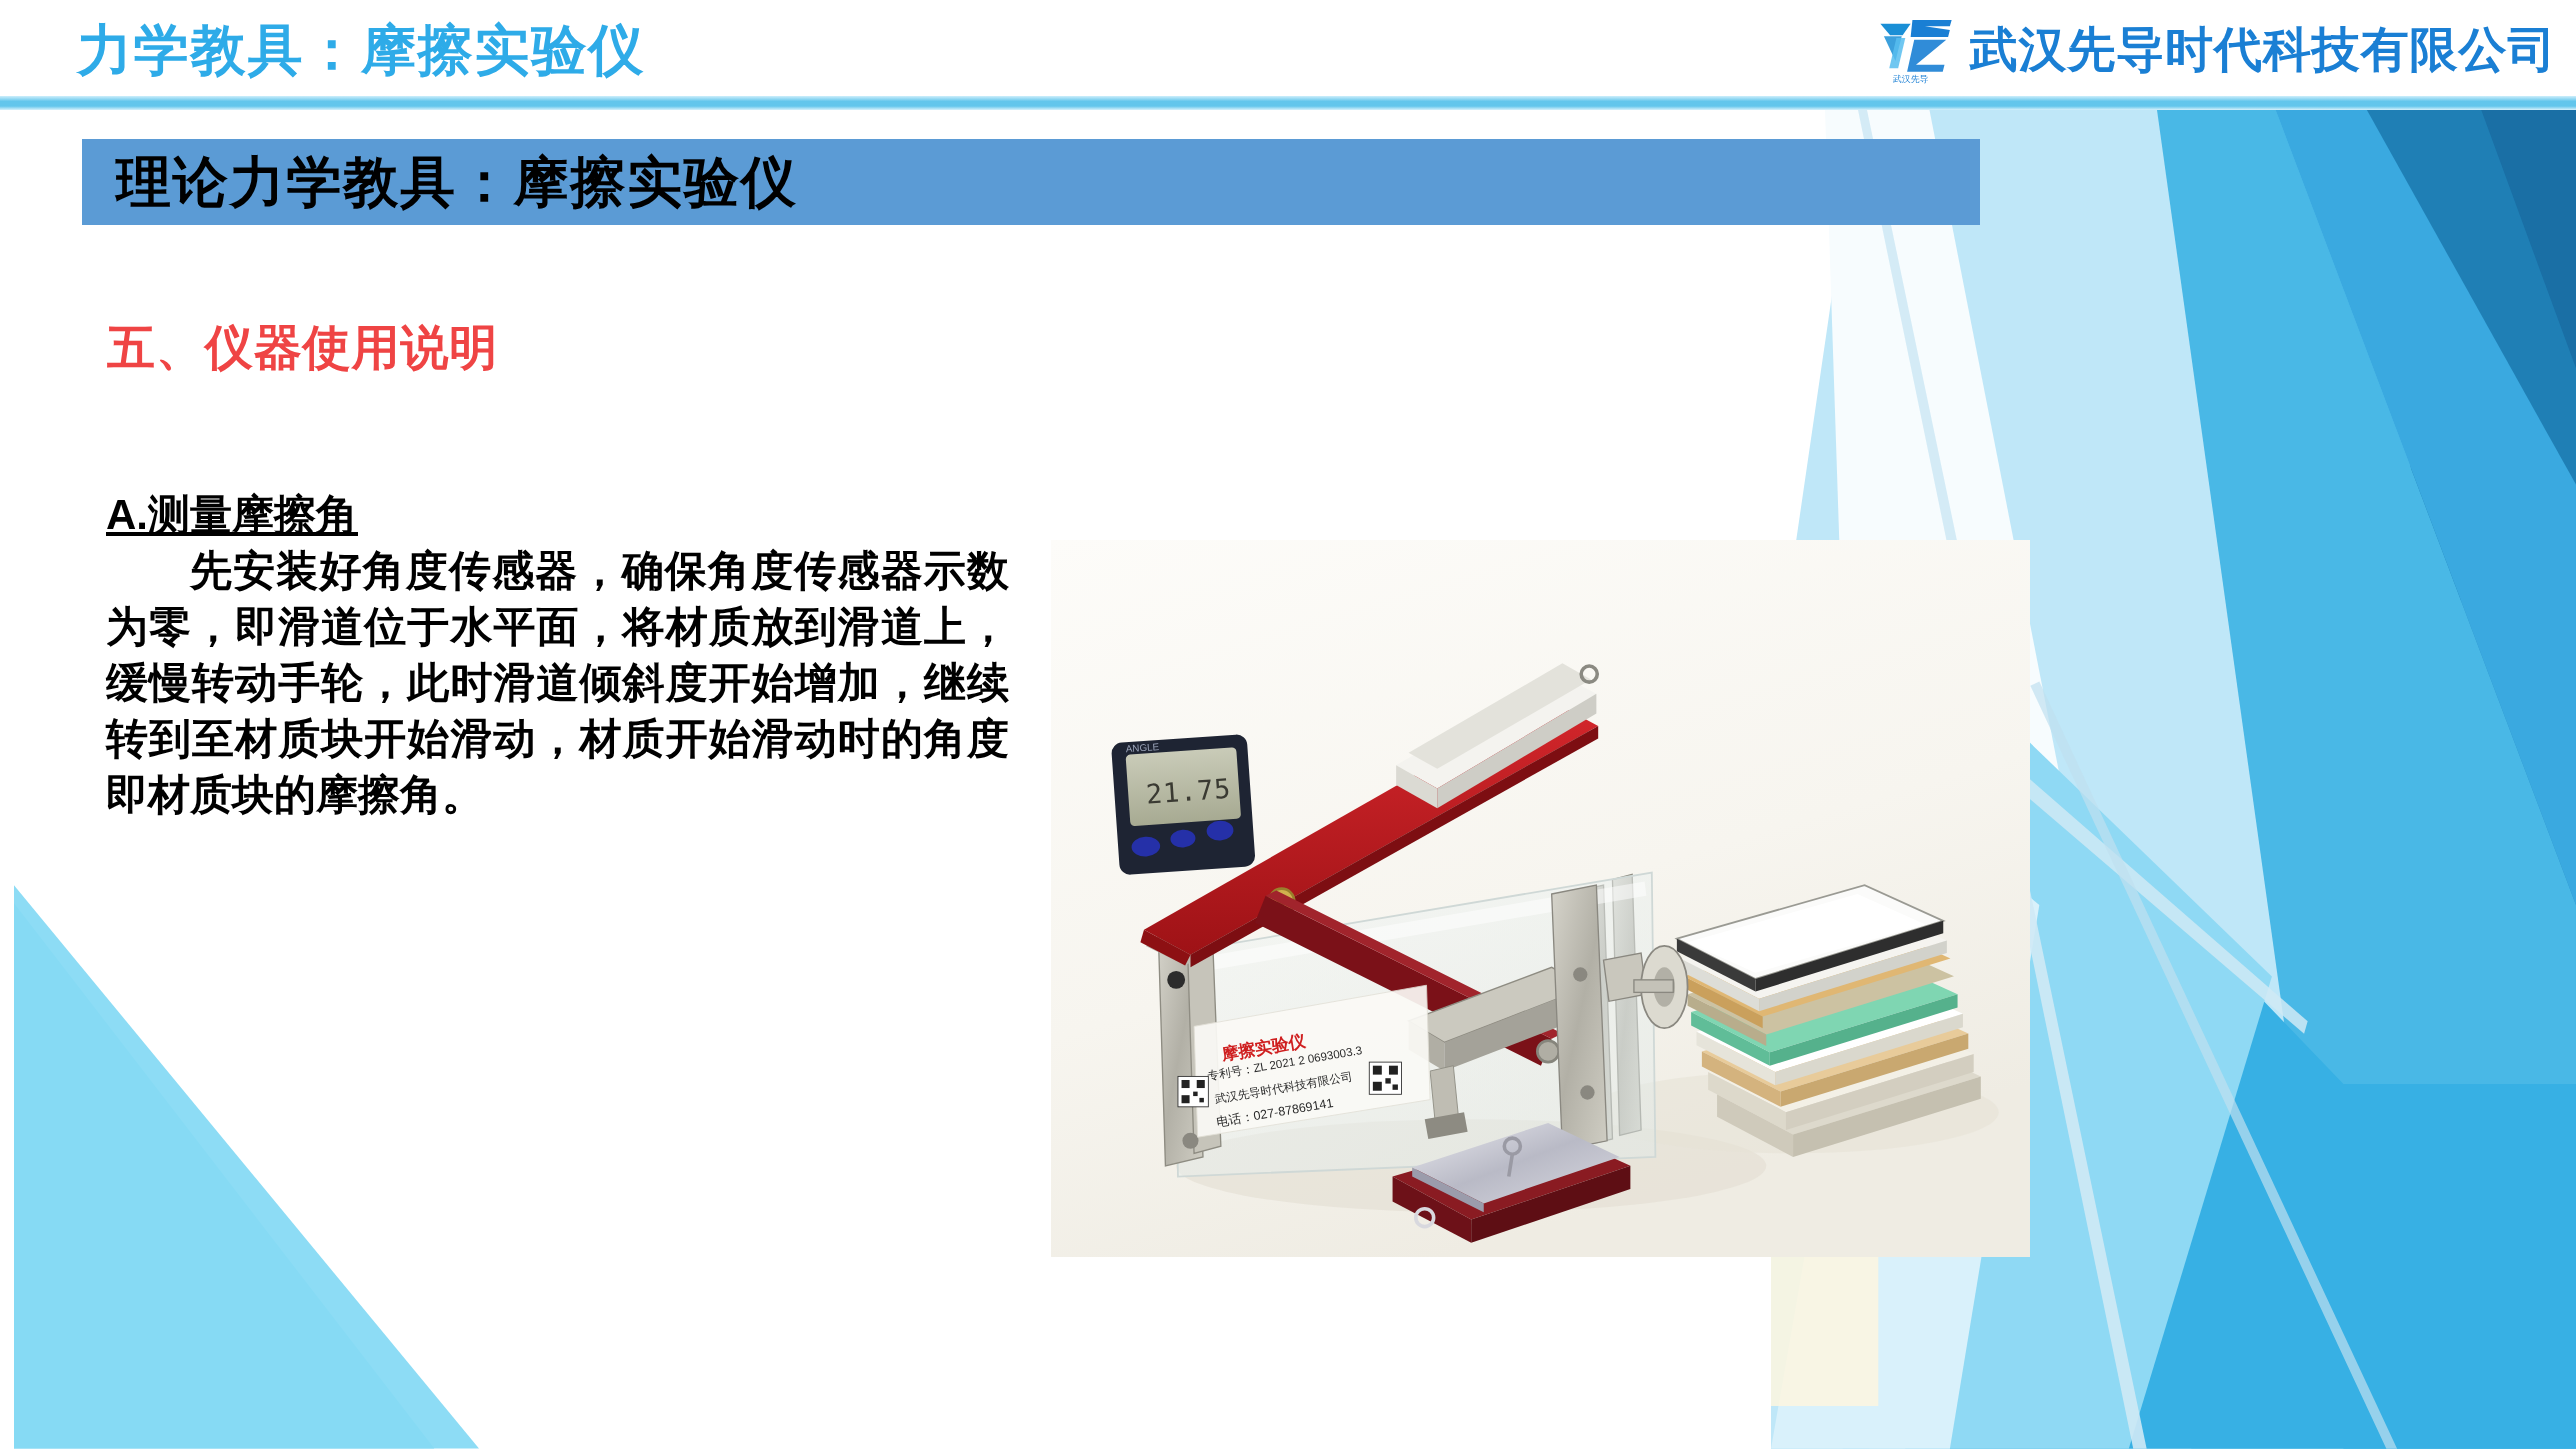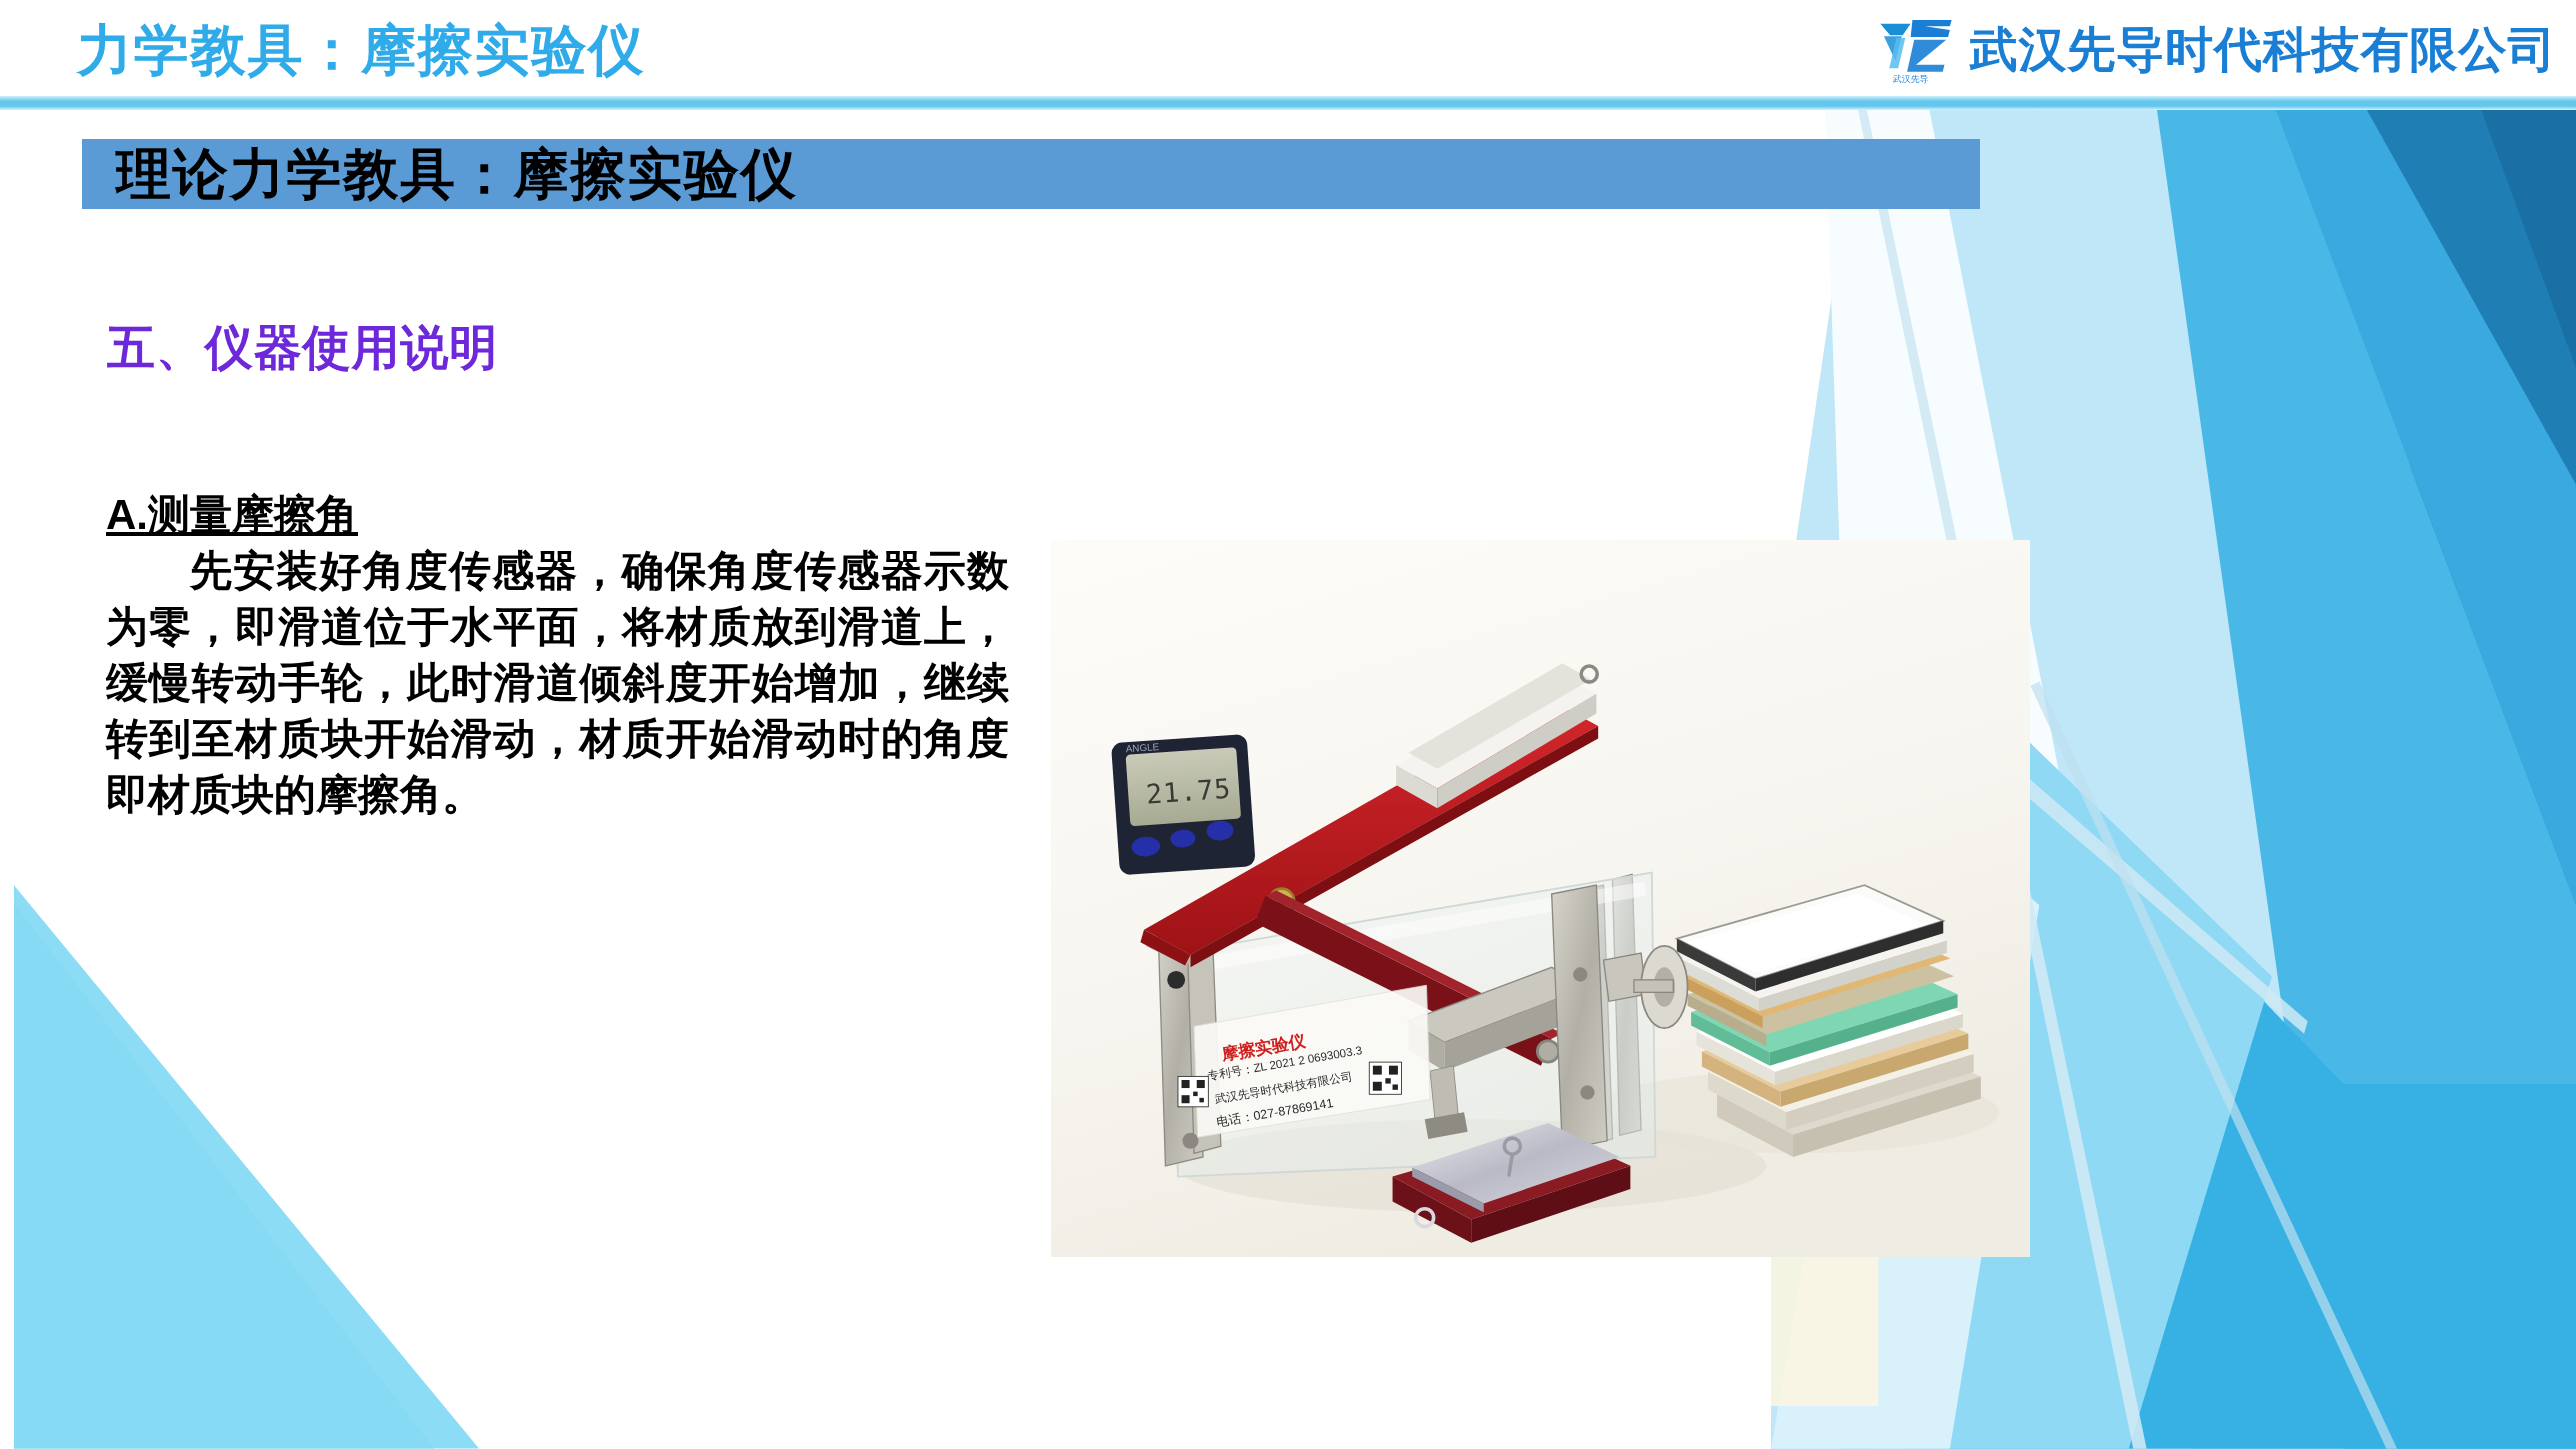--- a/index.html
+++ b/index.html
@@ -72,21 +72,21 @@
     font-weight:700;
     color:#1a7fd4;
     letter-spacing:0.9px;
     line-height:77px;
   }
 
   
   .title-band{
     position:absolute;
     left:82px; top:139px;
-    width:1898px; height:70px;
+    width:1898px; height:86px;
     background:#5b9bd5;
     z-index:5;
   }
   .title-band-text{
     position:absolute;
     left:34px; top:50%;
     transform:translateY(-50%);
     font-size:55px;
     font-weight:700;
     color:#000000;
@@ -100,21 +100,21 @@
     position:absolute;
     left:0; top:268px;
     width:2576px;
     z-index:4;
   }
   .sec-heading{
     position:absolute;
     left:107px; top:54px;
     font-size:48px;
     font-weight:700;
-    color:#6d28d9;
+    color:#ef4444;
     letter-spacing:0.9px;
     line-height:1.1;
     white-space:nowrap;
   }
   .para{
     position:absolute;
     left:106px;
     width:903px;
     color:#000;
     font-size:42px;

